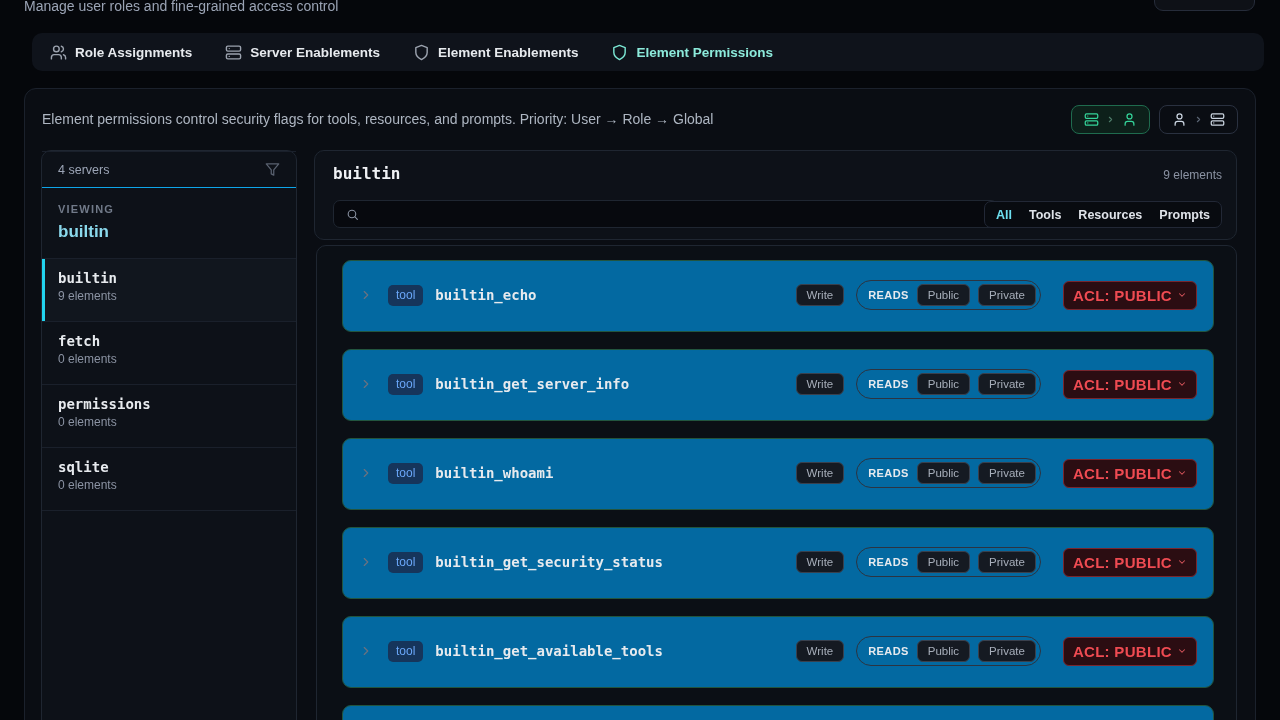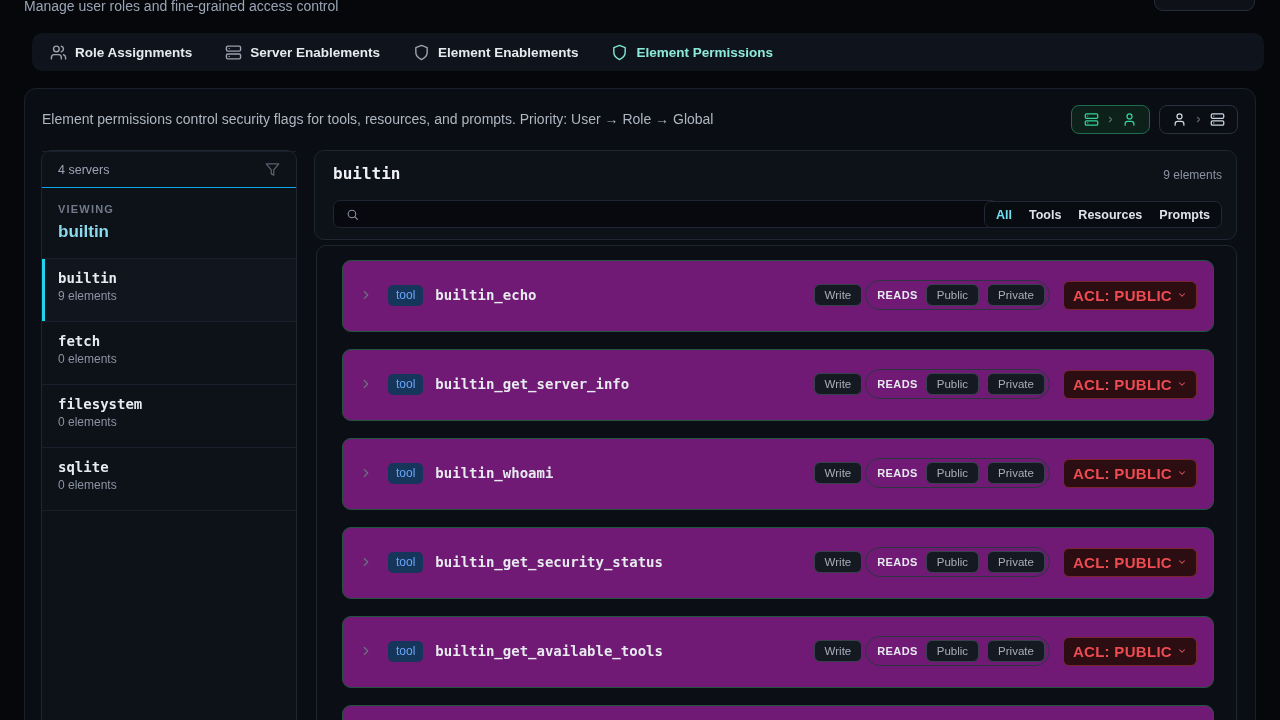--- a/index.html
+++ b/index.html
@@ -120,33 +120,33 @@
   .filter-tab.active { color:#6ee0f0; }
 
   
   .list-card {
     position:absolute; left:291px; top:156px; width:921px; height:620px;
     background:#0b0f15; border:1px solid #1f2631; border-radius:10px;
     padding:14px 22px 0 25px;
   }
   .el-card {
     height:72px; margin-bottom:17px;
-    background:#701a75; border:1px solid #22553f; border-radius:9px;
+    background:#0369a1; border:1px solid #22553f; border-radius:9px;
   }
   .el-head { display:flex; align-items:center; padding:19px 16px 0; }
   .chevron { color:#6b7280; background:none; border:none; cursor:pointer; }
   .badge-tool {
     margin-left:15px; padding:3px 8px 4px; border-radius:5px;
     background:#16355b; color:#6aa6f8; font-size:12px;
   }
   .el-name {
     margin-left:12px; font-family:"DejaVu Sans Mono", monospace;
     font-size:14px; font-weight:700; color:#e7eaee;
   }
-  .el-controls { margin-left:auto; display:flex; align-items:center; gap:3px;padding-left:12px; }
+  .el-controls { margin-left:auto; display:flex; align-items:center; gap:12px;padding-left:12px; }
   .btn {
     padding:4px 10px; background:#151a22; border:1px solid #39404d; border-radius:6px;
     color:#a7aeba; font-size:11.5px; cursor:pointer; font-family:"Liberation Sans", sans-serif;
   }
   .reads-group {
     display:flex; align-items:center; gap:8px;
     border:1px solid #2c3441; border-radius:16px; padding:3px 4px 3px 11px;
   }
   .reads-label { font-size:11px; font-weight:700; letter-spacing:0.4px; color:#e7eaee; }
   .acl-btn {
@@ -268,21 +268,21 @@
     </div>
     <div class="server-item selected">
       <div class="server-name">builtin</div>
       <div class="server-count">9 elements</div>
     </div>
     <div class="server-item">
       <div class="server-name">fetch</div>
       <div class="server-count">0 elements</div>
     </div>
     <div class="server-item">
-      <div class="server-name">filesystem</div>
+      <div class="server-name">permissions</div>
       <div class="server-count">0 elements</div>
     </div>
     <div class="server-item">
       <div class="server-name">sqlite</div>
       <div class="server-count">0 elements</div>
     </div>
   </aside>
 
   <section class="main-header-card">
     <div class="main-title">builtin</div>

